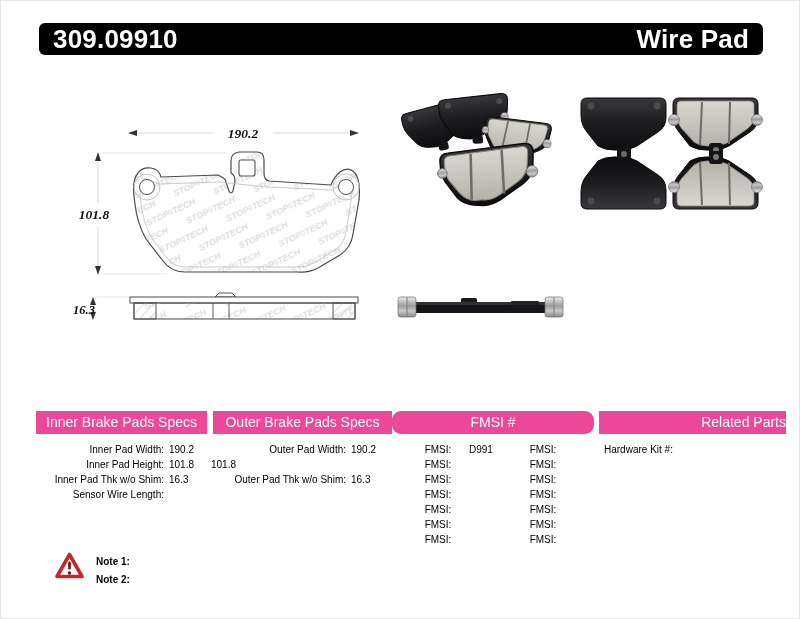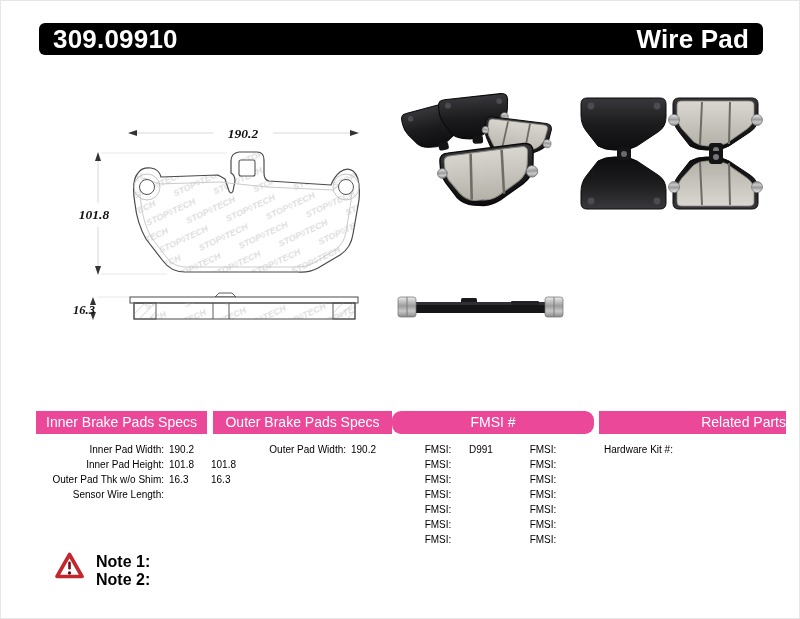--- a/index.html
+++ b/index.html
@@ -38,21 +38,21 @@
   .col-outer .spec-label{width:140px;}
   .col-fmsi1{left:393px;}
   .col-fmsi2{left:498px;}
   .col-fmsi1 .spec-label,.col-fmsi2 .spec-label{width:34px;text-align:center;margin-left:27px;}
   .col-fmsi1 .spec-value,.col-fmsi2 .spec-value{margin-left:14px;}
   .col-related{left:603px;}
   .col-related .spec-label{width:auto;text-align:center;}
   
   .warn-svg{position:absolute;left:54px;top:551px;}
   .notes{position:absolute;left:95px;top:552px;}
-  .note-row{display:flex;font-size:16px;font-weight:bold;line-height:17.5px;color:#000;white-space:nowrap;}
+  .note-row{display:flex;font-size:10px;font-weight:bold;line-height:17.5px;color:#000;white-space:nowrap;}
   .note-value{margin-left:5px;}
 </style>
 </head>
 <body>
 
 <div class="page">
 
   <div class="hdr-bar">
     <span>309.09910</span>
     <span>Wire Pad</span>
@@ -231,38 +231,39 @@
   <div class="spec-col col-inner">
     <div class="spec-row">
       <span class="spec-label">Inner Pad Width:</span>
       <span class="spec-value">190.2</span>
     </div>
     <div class="spec-row">
       <span class="spec-label">Inner Pad Height:</span>
       <span class="spec-value">101.8</span>
     </div>
     <div class="spec-row">
-      <span class="spec-label">Outer Pad Thk w/o Shim:</span>
+      <span class="spec-label">Inner Pad Thk w/o Shim:</span>
       <span class="spec-value">16.3</span>
     </div>
     <div class="spec-row">
       <span class="spec-label">Sensor Wire Length:</span>
       <span class="spec-value"></span>
     </div>
   </div>
 
   <div class="spec-col col-outer">
     <div class="spec-row">
       <span class="spec-label">Outer Pad Width:</span>
       <span class="spec-value">190.2</span>
     </div>
     <div class="spec-row">
       <span class="spec-value">101.8</span>
     </div>
     <div class="spec-row">
+      <span class="spec-label">Outer Pad Thk w/o Shim:</span>
       <span class="spec-value">16.3</span>
     </div>
   </div>
 
   <div class="spec-col col-fmsi1">
     <div class="spec-row">
       <span class="spec-label">FMSI:</span>
       <span class="spec-value">D991</span>
     </div>
     <div class="spec-row">

